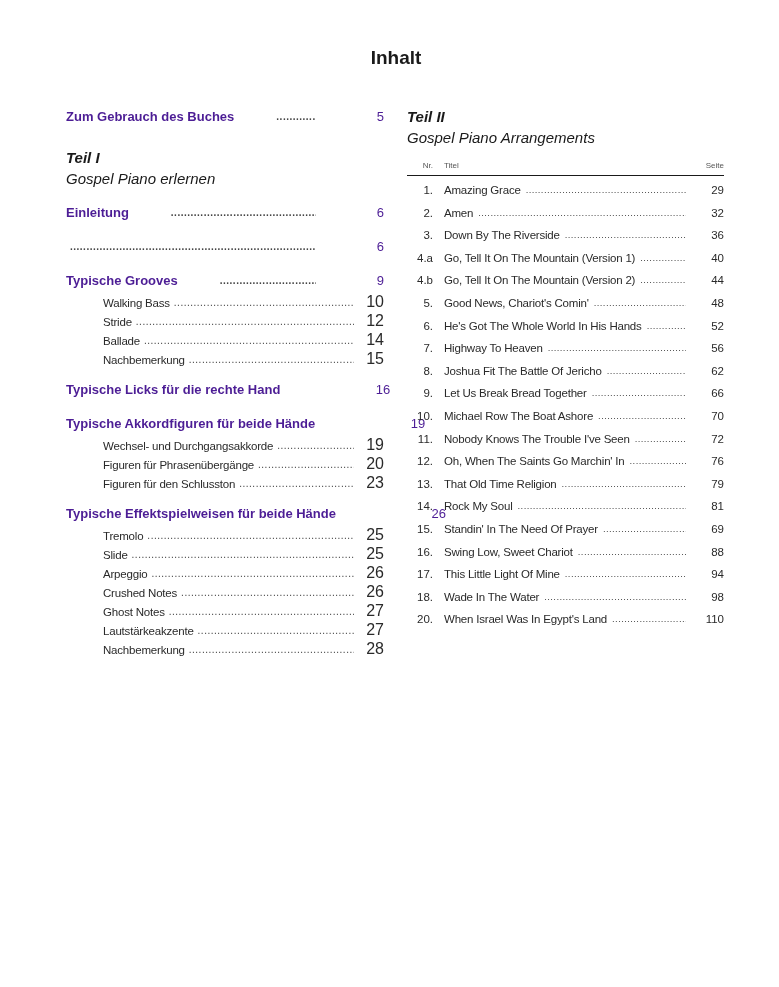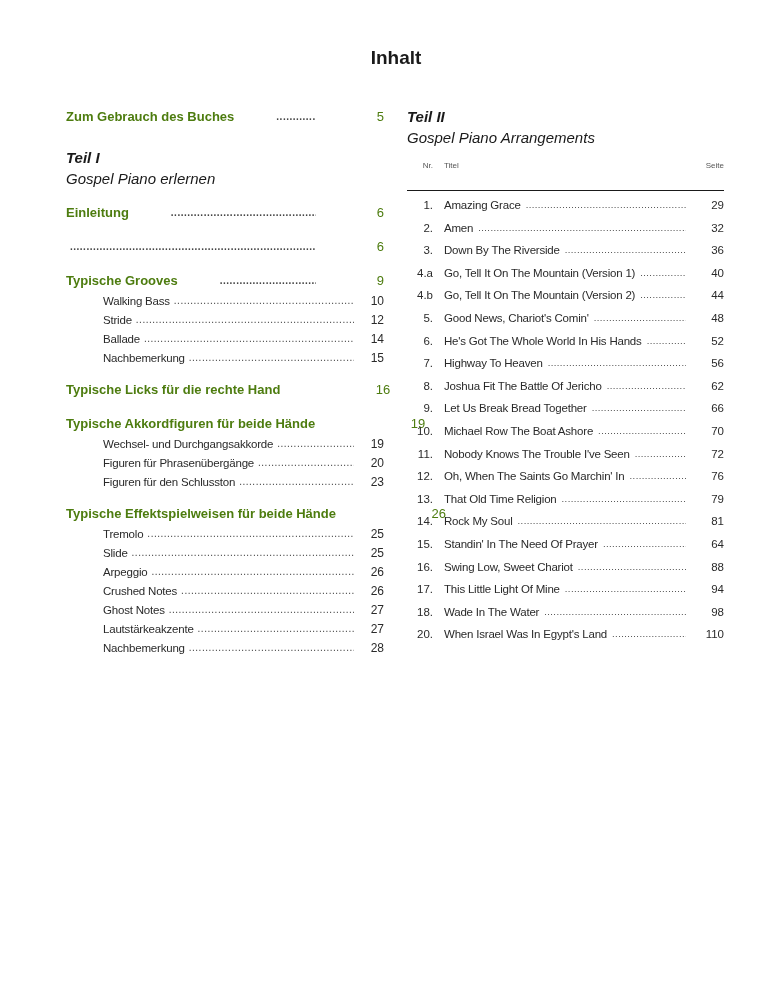--- a/index.html
+++ b/index.html
@@ -55,40 +55,40 @@
   }
   .toc-row .page {
     flex: 0 0 24px;
     text-align: right;
   }
   .main-entry {
     font-weight: bold;
     font-size: 13px;
     height: 18px;
     line-height: 18px;
-    color: #4d7c0f;
+    color: #4c1d95;
     gap: 38px;
   }
   .main-entry .page {
     font-weight: normal;
     font-size: 13px;
   }
   .sub-entry {
     font-size: 11.5px;
     height: 19px;
     line-height: 19px;
     padding-left: 37px;
     color: #2a2a2a;
     transform-origin: left;
   }
   .sub-entry .title {
     letter-spacing: -0.2px;
   }
   .sub-entry .page {
-    font-size: 12px;
+    font-size: 16px;
   }
   .part-label {
     font-weight: bold;
     font-style: italic;
     font-size: 15px;
     line-height: 20px;
     color: #1a1a1a;
   }
   .part-subtitle {
     font-style: italic;
@@ -102,21 +102,21 @@
     position: absolute;
     left: 407px;
     top: 107px;
     width: 317px;
   }
   .table-header {
     display: flex;
     font-size: 8px;
     color: #555;
     margin-top: 12px;
-    padding-bottom: 20px;
+    padding-bottom: 5px;
     border-bottom: 1.3px solid #1a1a1a;
   }
   .table-header .col-nr {
     width: 26px;
     text-align: right;
   }
   .table-header .col-title {
     margin-left: 11px;
     flex: 1 1 auto;
   }
@@ -409,21 +409,21 @@
         <span class="title">Rock My Soul</span>
         <span class="leader"></span>
         <span class="spacer"></span>
         <span class="page">81</span>
       </div>
       <div class="song-row">
         <span class="nr">15.</span>
         <span class="title">Standin' In The Need Of Prayer</span>
         <span class="leader"></span>
         <span class="spacer"></span>
-        <span class="page">64</span>
+        <span class="page">69</span>
       </div>
       <div class="song-row">
         <span class="nr">16.</span>
         <span class="title">Swing Low, Sweet Chariot</span>
         <span class="leader"></span>
         <span class="spacer"></span>
         <span class="page">88</span>
       </div>
       <div class="song-row">
         <span class="nr">17.</span>

